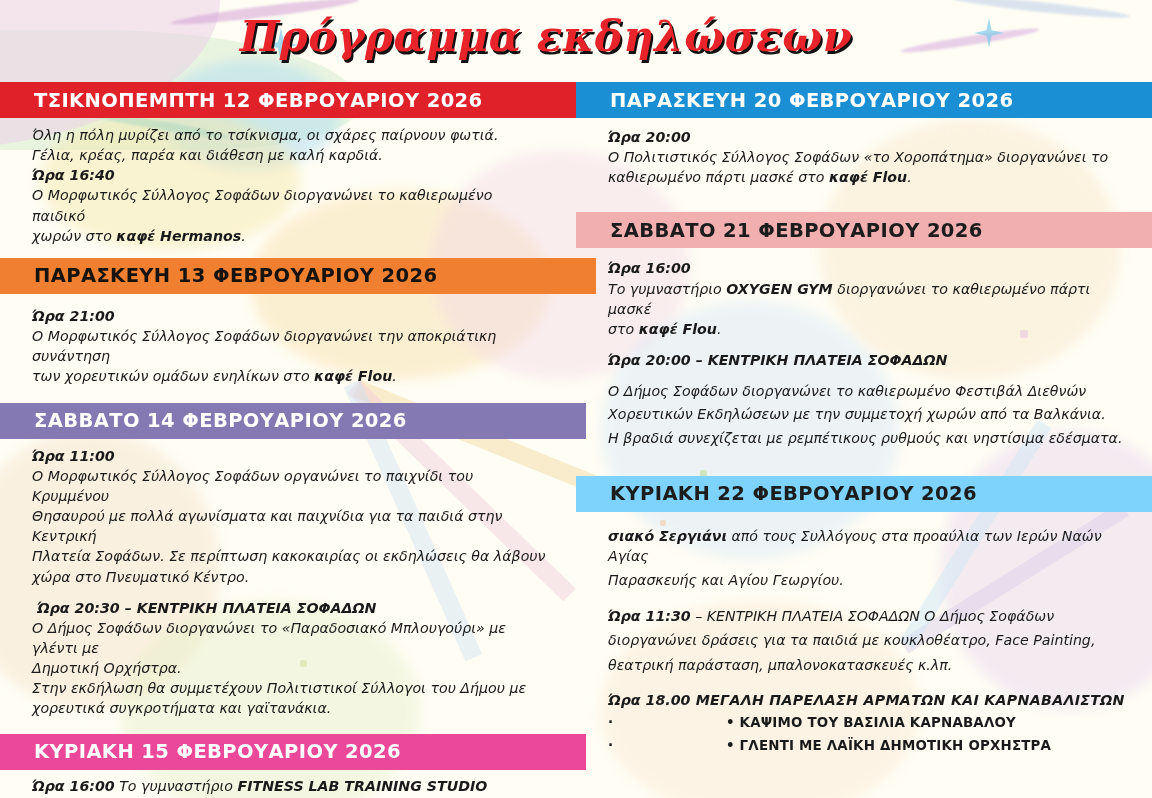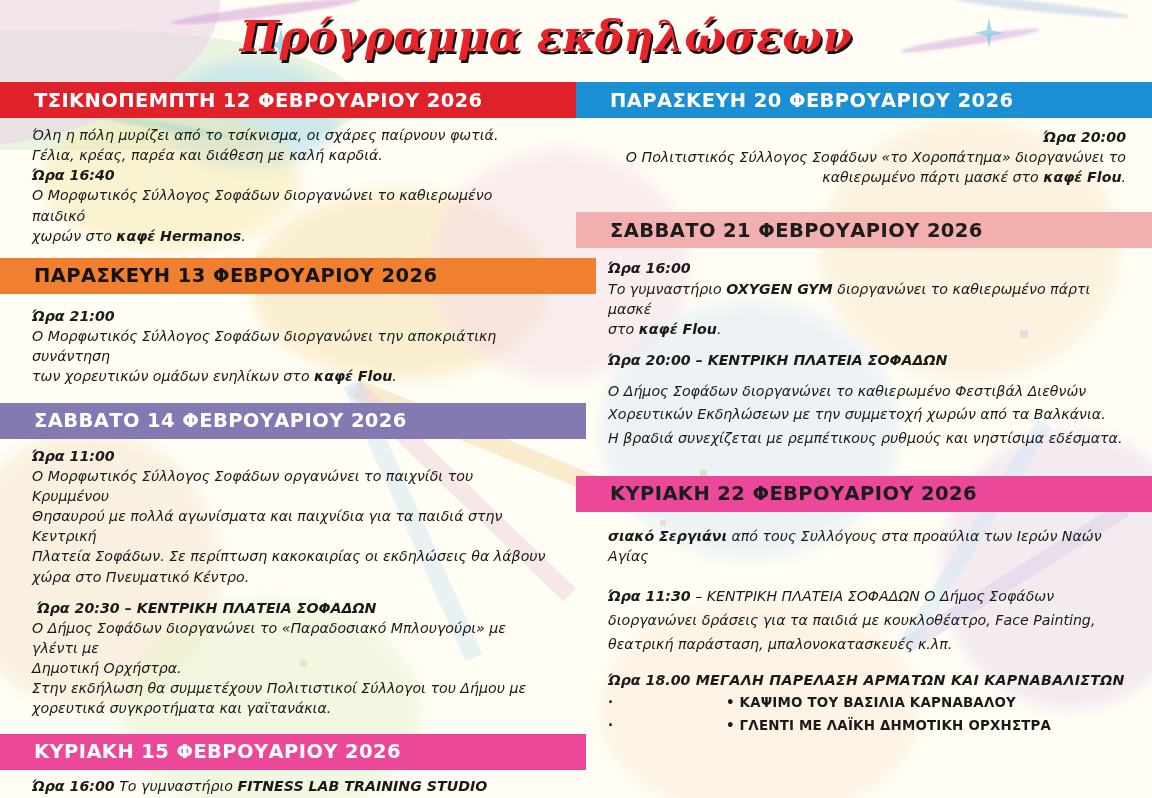--- a/index.html
+++ b/index.html
@@ -53,21 +53,21 @@
   .b{font-weight:bold;}
   .it{font-style:italic;}
 
   
   .bar-red{background:#e0212a;color:#ffffff;}
   .bar-orange{background:#f08030;color:#16130f;}
   .bar-purple{background:#8479b3;color:#ffffff;}
   .bar-navy{background:#ec4899;color:#ffffff;}
   .bar-blue{background:#1b8fd4;color:#ffffff;}
   .bar-pink{background:#f2afaf;color:#1c1c1c;}
-  .bar-grey{background:#ec4899;color:#1c1c1c;}
+  .bar-grey{background:#7dd3fc;color:#1c1c1c;}
 
   
   #title{
     position:absolute;
     z-index:5;
     left:0;right:16px;top:12px;
     text-align:center;
     padding-right:44px;
     box-sizing:border-box;
     font-family:"DejaVu Serif", serif;
@@ -183,21 +183,21 @@
 
       </div>
     </div>
 
   </div>
 
   <div class="col col-right">
 
     <div class="day" style="margin-top:82px;">
       <div class="daybar bar-blue" style="width:576px;">ΠΑΡΑΣΚΕΥΗ 20 ΦΕΒΡΟΥΑΡΙΟΥ 2026</div>
-      <div class="daybody" style="padding-top:9px;text-align:right;">
+      <div class="daybody" style="padding-top:9px;">
         <p class="b">Ώρα 20:00</p>
         <p>Ο Πολιτιστικός Σύλλογος Σοφάδων «το Χοροπάτημα» διοργανώνει το</p>
         <p><span>καθιερωμένο πάρτι μασκέ στο </span><span class="b">καφέ Flou</span><span>.</span></p>
       </div>
     </div>
 
     <div class="day" style="margin-top:19px;">
       <div class="daybar bar-pink" style="width:576px;">ΣΑΒΒΑΤΟ 21 ΦΕΒΡΟΥΑΡΙΟΥ 2026</div>
       <div class="daybody" style="padding-top:10px;">
         <p class="b">Ώρα 16:00</p>
@@ -208,20 +208,21 @@
         <p style="margin-top:11px;">Ο Δήμος Σοφάδων διοργανώνει το καθιερωμένο Φεστιβάλ Διεθνών</p>
         <p style="margin-top:3px;">Χορευτικών Εκδηλώσεων με την συμμετοχή χωρών από τα Βαλκάνια.</p>
         <p style="margin-top:3px;">Η βραδιά συνεχίζεται με ρεμπέτικους ρυθμούς και νηστίσιμα εδέσματα.</p>
       </div>
     </div>
 
     <div class="day" style="margin-top:22px;">
       <div class="daybar bar-grey" style="width:576px;">ΚΥΡΙΑΚΗ 22 ΦΕΒΡΟΥΑΡΙΟΥ 2026</div>
       <div class="daybody" style="padding-top:14px;">
         <p style="margin-bottom:4px;"><span class="b">σιακό Σεργιάνι</span><span> από τους Συλλόγους στα προαύλια των Ιερών Ναών Αγίας</span></p>
+        <p>Παρασκευής και Αγίου Γεωργίου.</p>
         <div class="gap" style="height:16px;"></div>
         <p style="margin-bottom:4px;"><span class="b">Ώρα 11:30</span><span> – ΚΕΝΤΡΙΚΗ ΠΛΑΤΕΙΑ ΣΟΦΑΔΩΝ</span><span>  Ο Δήμος Σοφάδων</span></p>
         <p style="margin-bottom:4px;">διοργανώνει δράσεις για τα παιδιά με κουκλοθέατρο, Face Painting,</p>
         <p>θεατρική παράσταση, μπαλονοκατασκευές κ.λπ.</p>
         <div class="gap" style="height:15px;"></div>
         <p style="margin-bottom:3px;"><span class="b">Ώρα 18.00</span><span class="b smallcaps">    ΜΕΓΑΛΗ ΠΑΡΕΛΑΣΗ ΑΡΜΑΤΩΝ ΚΑΙ ΚΑΡΝΑΒΑΛΙΣΤΩΝ</span></p>
         <ul class="bullets">
           <li>
               <span class="dot-left">·</span>
               <span style="padding-left:108px;">• ΚΑΨΙΜΟ ΤΟΥ ΒΑΣΙΛΙΑ ΚΑΡΝΑΒΑΛΟΥ</span>

